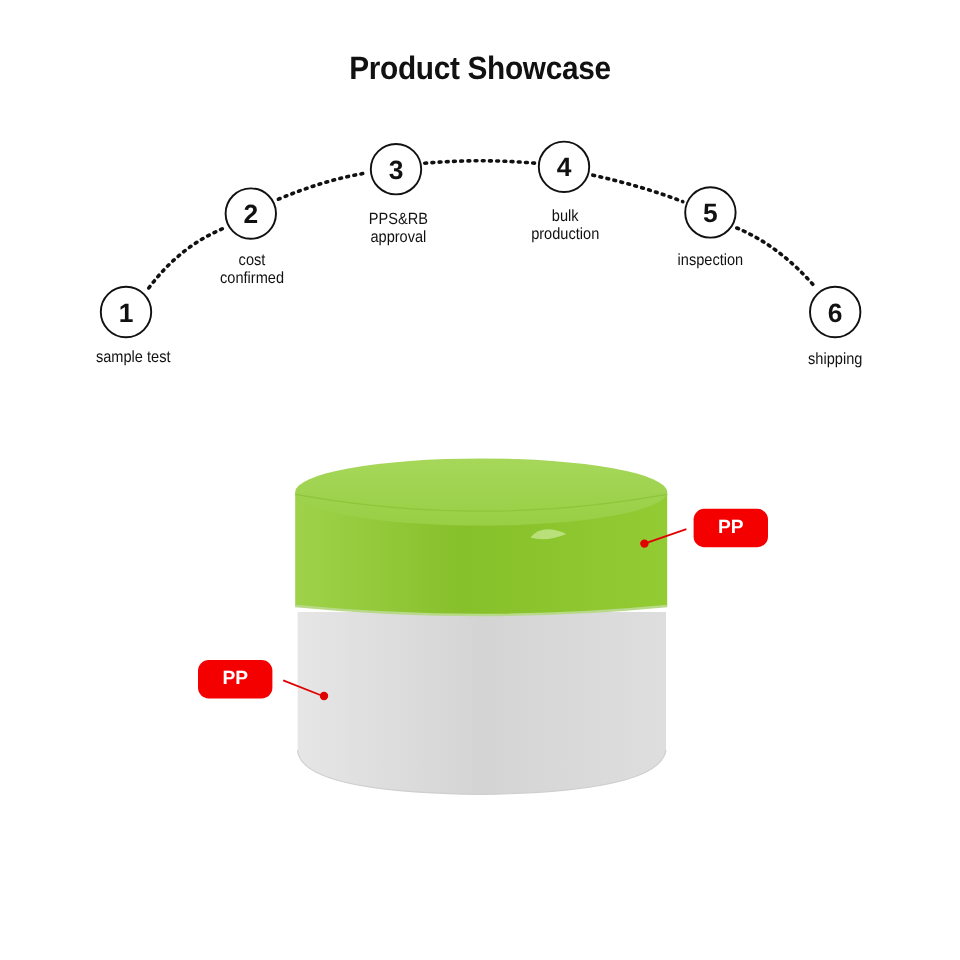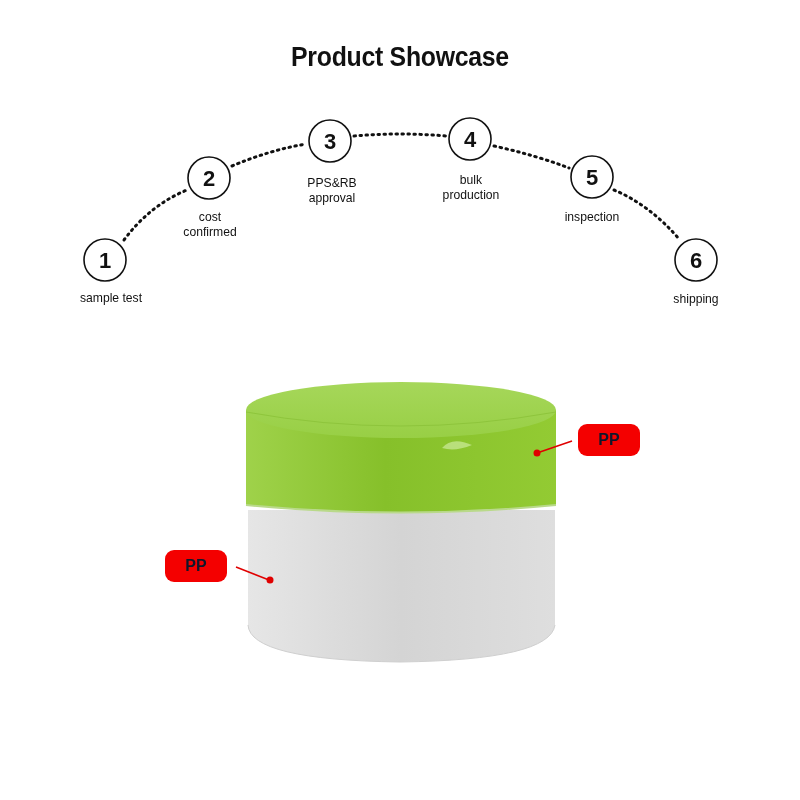--- a/index.html
+++ b/index.html
@@ -1,21 +1,21 @@
 <!DOCTYPE html>
 <html><head>
 <meta charset="utf-8">
 <style>
   html, body { margin: 0; padding: 0; background: #ffffff; }
   body { width: 800px; height: 800px; position: relative; overflow: hidden; font-family: "Liberation Sans", sans-serif; }
   .title { position: absolute; top: 42px; left: 0; width: 800px; text-align: center; font-size: 27px; font-weight: bold; color: #111; letter-spacing: -0.3px; transform: scaleX(0.92); }
   svg.canvas { position: absolute; left: 0; top: 0; }
   .step-num { font-family: "Liberation Sans", sans-serif; font-weight: bold; font-size: 22px; fill: #111; }
   .step-label { position: absolute; width: 140px; text-align: center; font-size: 13.5px; color: #111; line-height: 15px; transform: scaleX(0.9); }
-  .tag { position: absolute; background: #f40000; color: #0f172a; font-weight: bold; font-size: 16px; border-radius: 9px; text-align: center; line-height: 32px; height: 32px; width: 62px; }
+  .tag { position: absolute; background: #f40000; color: #ffffff; font-weight: bold; font-size: 16px; border-radius: 9px; text-align: center; line-height: 32px; height: 32px; width: 62px; }
 </style>
 </head>
 <body>
 
 <div class="title">Product Showcase</div>
 
 <svg class="canvas" width="800" height="800">
   <defs>
     <linearGradient id="lidGrad" x1="0" y1="0" x2="1" y2="0">
       <stop offset="0" stop-color="#9fd24a"></stop>

